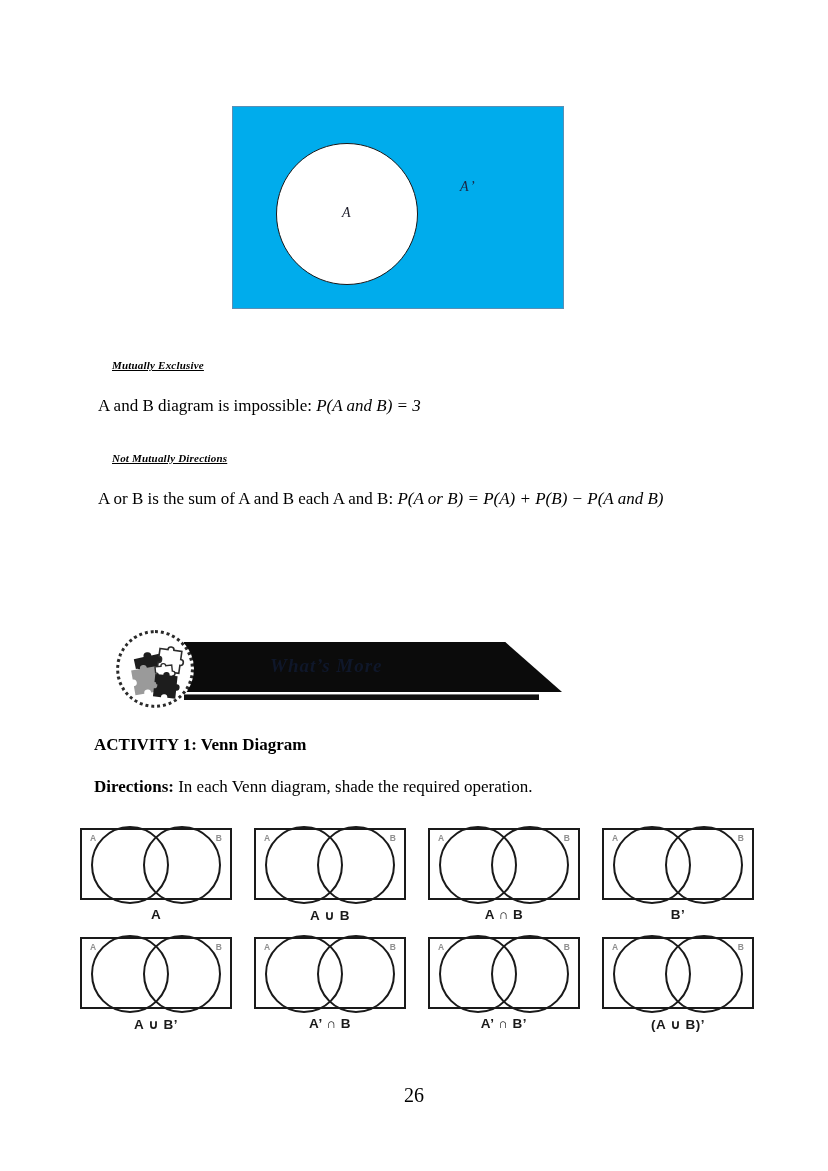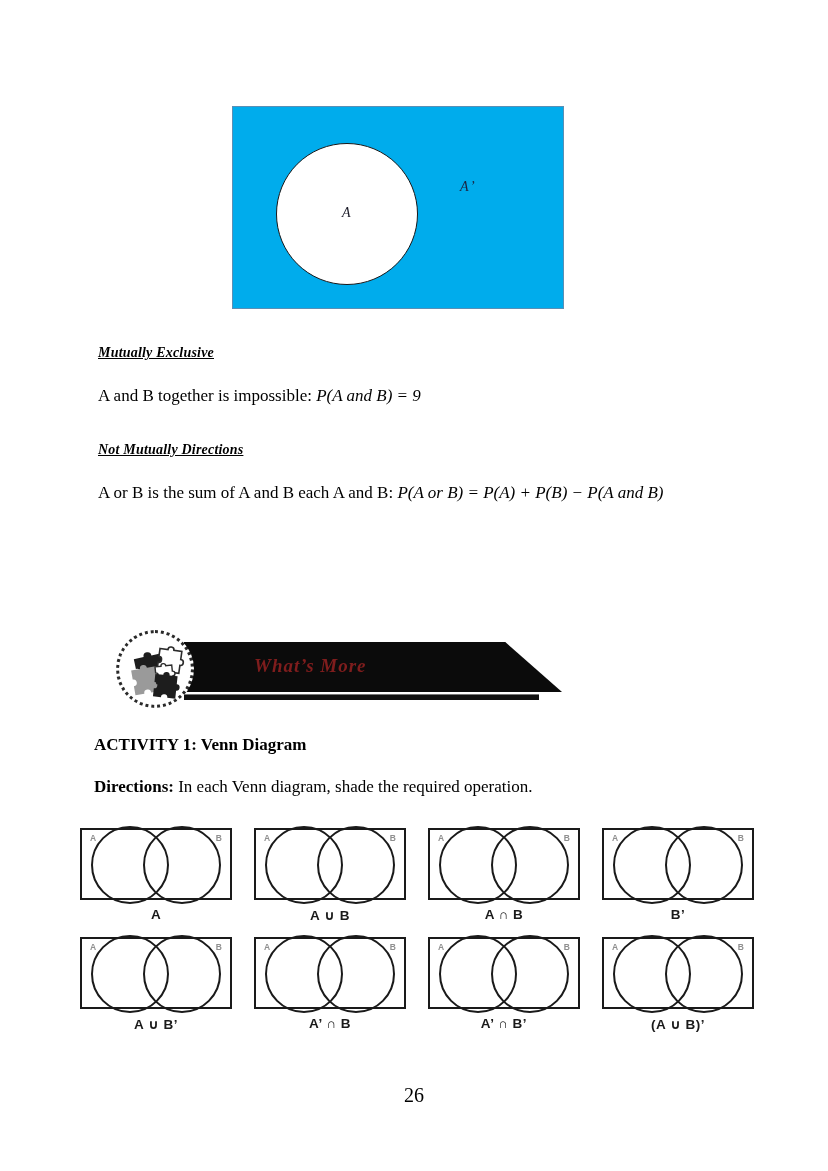--- a/index.html
+++ b/index.html
@@ -68,23 +68,23 @@
   
   .text-col {
     position: absolute;
     left: 98px;
     top: 345px;
     width: 612px;
   }
   .sub-head {
     font-weight: bold;
     font-style: italic;
-    font-size: 14px;
+    font-size: 11px;
     text-decoration: underline;
-    margin: 0;
+    margin: 14px;
     letter-spacing: .2px;
   }
   .para {
     font-size: 17px;
     margin: 0;
     line-height: 1.35;
   }
   .mathit {
     font-style: italic;
   }
@@ -117,23 +117,23 @@
     position: absolute;
     left: 74px;
     top: 66px;
     width: 355px;
     height: 5px;
     background: #111111;
     border-top: 1px solid #777;
   }
   .banner-text {
     position: absolute;
-    left: 144px;
+    left: 160px;
     top: 27px;
-    color: #7f1d1d;
+    color: #0f172a;
     font-weight: bold;
     font-style: italic;
     font-size: 19px;
     letter-spacing: 1px;
     font-family: "Liberation Serif", "DejaVu Serif", serif;
   }
   .puzzle-badge {
     position: absolute;
     left: 6px;
     top: 2px;
@@ -245,21 +245,21 @@
     <div class="big-venn-circle"></div>
     <div class="big-venn-label-a">A</div>
     <div class="big-venn-label-ac">A’</div>
   </div>
 
   <div class="text-col">
 
     <p class="sub-head">Mutually Exclusive</p>
 
     <p class="para sp-before-1">
-      <span>A and B together is impossible: </span><span class="mathit">P(A and B)  =  9</span>
+      <span>A and B diagram is impossible: </span><span class="mathit">P(A and B)  =  3</span>
     </p>
 
 
     <p class="sub-head sp-before-3">Not Mutually Directions</p>
 
     <p class="para sp-before-1 hang">
       <span>A or B is the sum of A and B each A and B: </span><span class="mathit">P(A or B)  =  P(A)  +  P(B)  −  P(A and B)</span>
     </p>
   </div>
 

